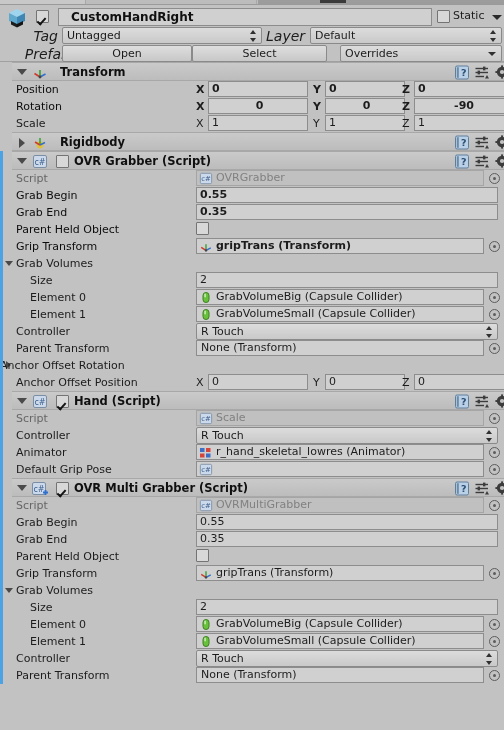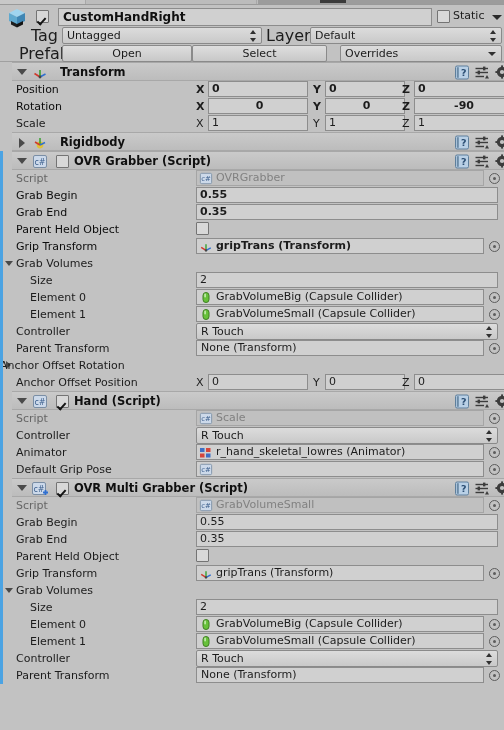--- a/index.html
+++ b/index.html
@@ -45,34 +45,34 @@
     content: "";
     position: absolute; left: 2px; top: 5px;
     width: 3px; height: 7px;
     border: solid #141414; border-width: 0 2px 2px 0;
     transform: rotate(42deg);
   }
   .name-field {
     position: absolute; left: 58px; top: 1px; width: 374px; height: 18px;
     background: #d0d0d0; border: 1px solid #8c8c8c;
     font-weight: bold; font-size: 12px; line-height: 16px;
-    padding-left: 4px; color: #101010; overflow: hidden; white-space: nowrap;
+    padding-left: 12px; color: #101010; overflow: hidden; white-space: nowrap;
   }
   .static-box { position: absolute; left: 437px; top: 3px; }
   .static-label { position: absolute; left: 453px; top: 2px; font-size: 11px; color: #1c1c1c; }
   .static-arrow {
     position: absolute; left: 492px; top: 8px;
     width: 0; height: 0; border-left: 5px solid transparent; border-right: 5px solid transparent;
     border-top: 5px solid #2a2a2a;
   }
 
   .go-row2 { position: absolute; top: 22px; left: 0; width: 504px; height: 18px; }
   .go-row3 { position: absolute; top: 40px; left: 0; width: 504px; height: 18px; }
 
-  .lbl-right { position: absolute; text-align: right; color: #1c1c1c; line-height: 16px; font-size: 16px; }
+  .lbl-right { position: absolute; text-align: right; color: #1c1c1c; line-height: 16px; font-size: 14px; font-style: italic; }
 
   .popup {
     position: absolute; height: 17px; background: #d2d2d2;
     border: 1px solid #8a8a8a; border-radius: 2px;
     line-height: 15px; padding-left: 4px; font-size: 11px; color: #1c1c1c;
     overflow: hidden; white-space: nowrap;
     background-image: linear-gradient(to bottom, #dcdcdc 0%, #c9c9c9 100%);
   }
   .popup .updown {
     position: absolute; right: 4px; top: 2px; width: 7px; height: 12px;
@@ -598,21 +598,21 @@
           </span>
         </div>
       </div>
       <div class="row" style="top:497px;">
         <div class="prop-label dim" style="left:16px;">Script</div>
         <div class="objfield disabled" style="left:196px;top:0;width:288px;"><span class="oicon">
             <svg viewBox="0 0 16 15" style="width: 100%; height: 100%; display: block;">
               <rect x="1.5" y="1.5" width="13" height="12" rx="1.5" fill="#ccd9ea" stroke="#7a8ea5"></rect>
               <text x="8" y="10.6" font-size="8" font-family="DejaVu Sans, sans-serif" fill="#3b5e8c" text-anchor="middle">c#</text>
             </svg>
-          </span><span>GrabVolumeSmall</span></div>
+          </span><span>OVRMultiGrabber</span></div>
         <div class="target-dot" style="left:489px;top:3px;"></div>
       </div>
       <div class="row" style="top:514px;">
         <div class="prop-label" style="left:16px;">Grab Begin</div>
         <div class="field" style="left:196px;top:0;width:302px;">0.55</div>
       </div>
       <div class="row" style="top:531px;">
         <div class="prop-label" style="left:16px;">Grab End</div>
         <div class="field" style="left:196px;top:0;width:302px;">0.35</div>
       </div>

